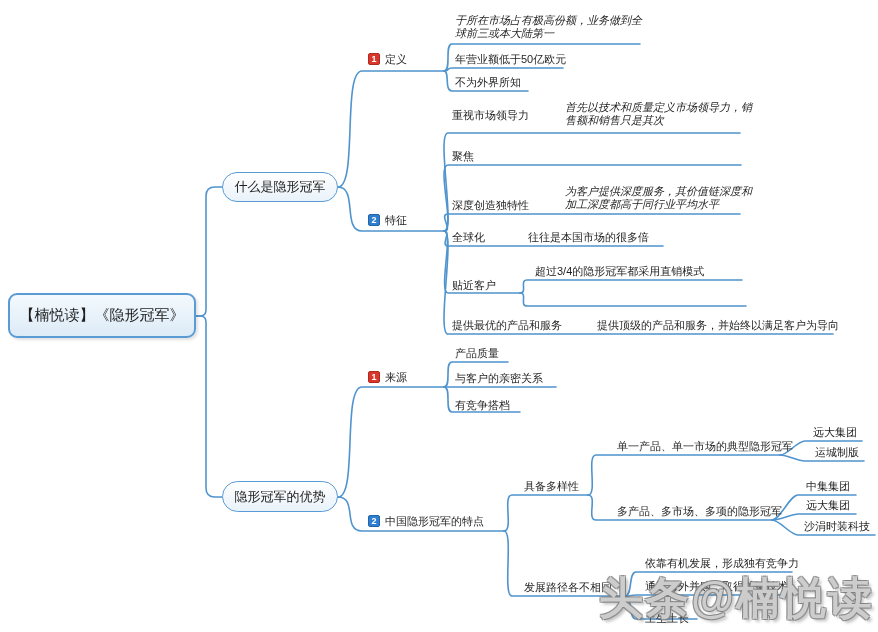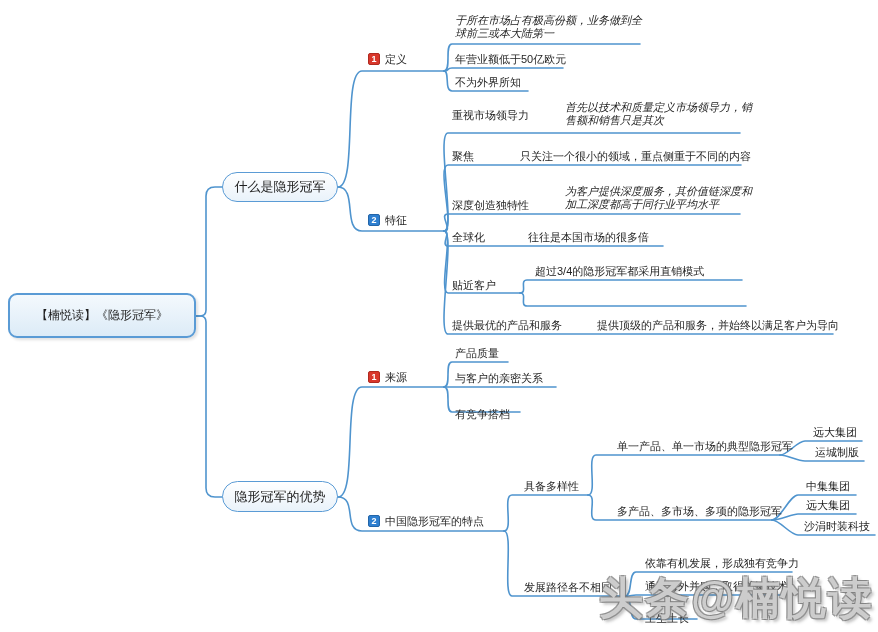--- a/index.html
+++ b/index.html
@@ -20,21 +20,21 @@
     width:12px;height:12px;border-radius:2px;color:#fff;font-size:9px;
     font-weight:bold;margin-right:5px;flex:0 0 auto;line-height:12px;
   }
   .badge-red{background:#d9372b;border:1px solid #b02a20;box-sizing:border-box;}
   .badge-blue{background:#2e7fd0;border:1px solid #2365a8;box-sizing:border-box;}
   .root{
     left:8px;top:293px;width:188px;height:45px;
     background:linear-gradient(180deg,#f4f9fd,#dcebf7);
     border:2px solid #5a9bd5;border-radius:9px;box-sizing:border-box;
     display:flex;align-items:center;justify-content:center;
-    font-size:12px;box-shadow:2px 2px 3px rgba(0,0,0,0.12);
+    font-size:15px;box-shadow:2px 2px 3px rgba(0,0,0,0.12);
   }
   .pill{
     width:116px;height:30px;background:linear-gradient(180deg,#ffffff,#e9f2fa);
     border:1.5px solid #5a9bd5;border-radius:16px;box-sizing:border-box;
     display:flex;align-items:center;justify-content:center;font-size:13px;
   }
   #watermark{
     position:absolute;right:4px;bottom:4px;z-index:10;
     font-size:44px;font-weight:700;letter-spacing:2px;
     color:rgba(242,242,242,0.68);
@@ -121,23 +121,20 @@
   </div>
   <div class="topic" style="left:452px;top:109px;">
     <span>重视市场领导力</span>
   </div>
   <div class="topic" style="left:565px;top:101px;">
     <span class="wrap">首先以技术和质量定义市场领导力，销售额和销售只是其次</span>
   </div>
   <div class="topic" style="left:452px;top:150px;">
     <span>聚焦</span>
   </div>
-  <div class="topic" style="left:520px;top:150px;">
-    <span>只关注一个很小的领域，重点侧重于不同的内容</span>
-  </div>
   <div class="topic" style="left:452px;top:199px;">
     <span>深度创造独特性</span>
   </div>
   <div class="topic" style="left:565px;top:185px;">
     <span class="wrap">为客户提供深度服务，其价值链深度和加工深度都高于同行业平均水平</span>
   </div>
   <div class="topic" style="left:452px;top:231px;">
     <span>全球化</span>
   </div>
   <div class="topic" style="left:528px;top:231px;">
@@ -159,21 +156,21 @@
   <div class="topic" style="left:368px;top:371px;">
     <span class="badge badge-red">1</span>
     <span>来源</span>
   </div>
   <div class="topic" style="left:455px;top:347px;">
     <span>产品质量</span>
   </div>
   <div class="topic" style="left:455px;top:372px;">
     <span>与客户的亲密关系</span>
   </div>
-  <div class="topic" style="left:455px;top:408px;">
+  <div class="topic" style="left:455px;top:399px;">
     <span>有竞争搭档</span>
   </div>
 
   <div class="topic" style="left:368px;top:515px;">
     <span class="badge badge-blue">2</span>
     <span>中国隐形冠军的特点</span>
   </div>
   <div class="topic" style="left:524px;top:480px;">
     <span>具备多样性</span>
   </div>

